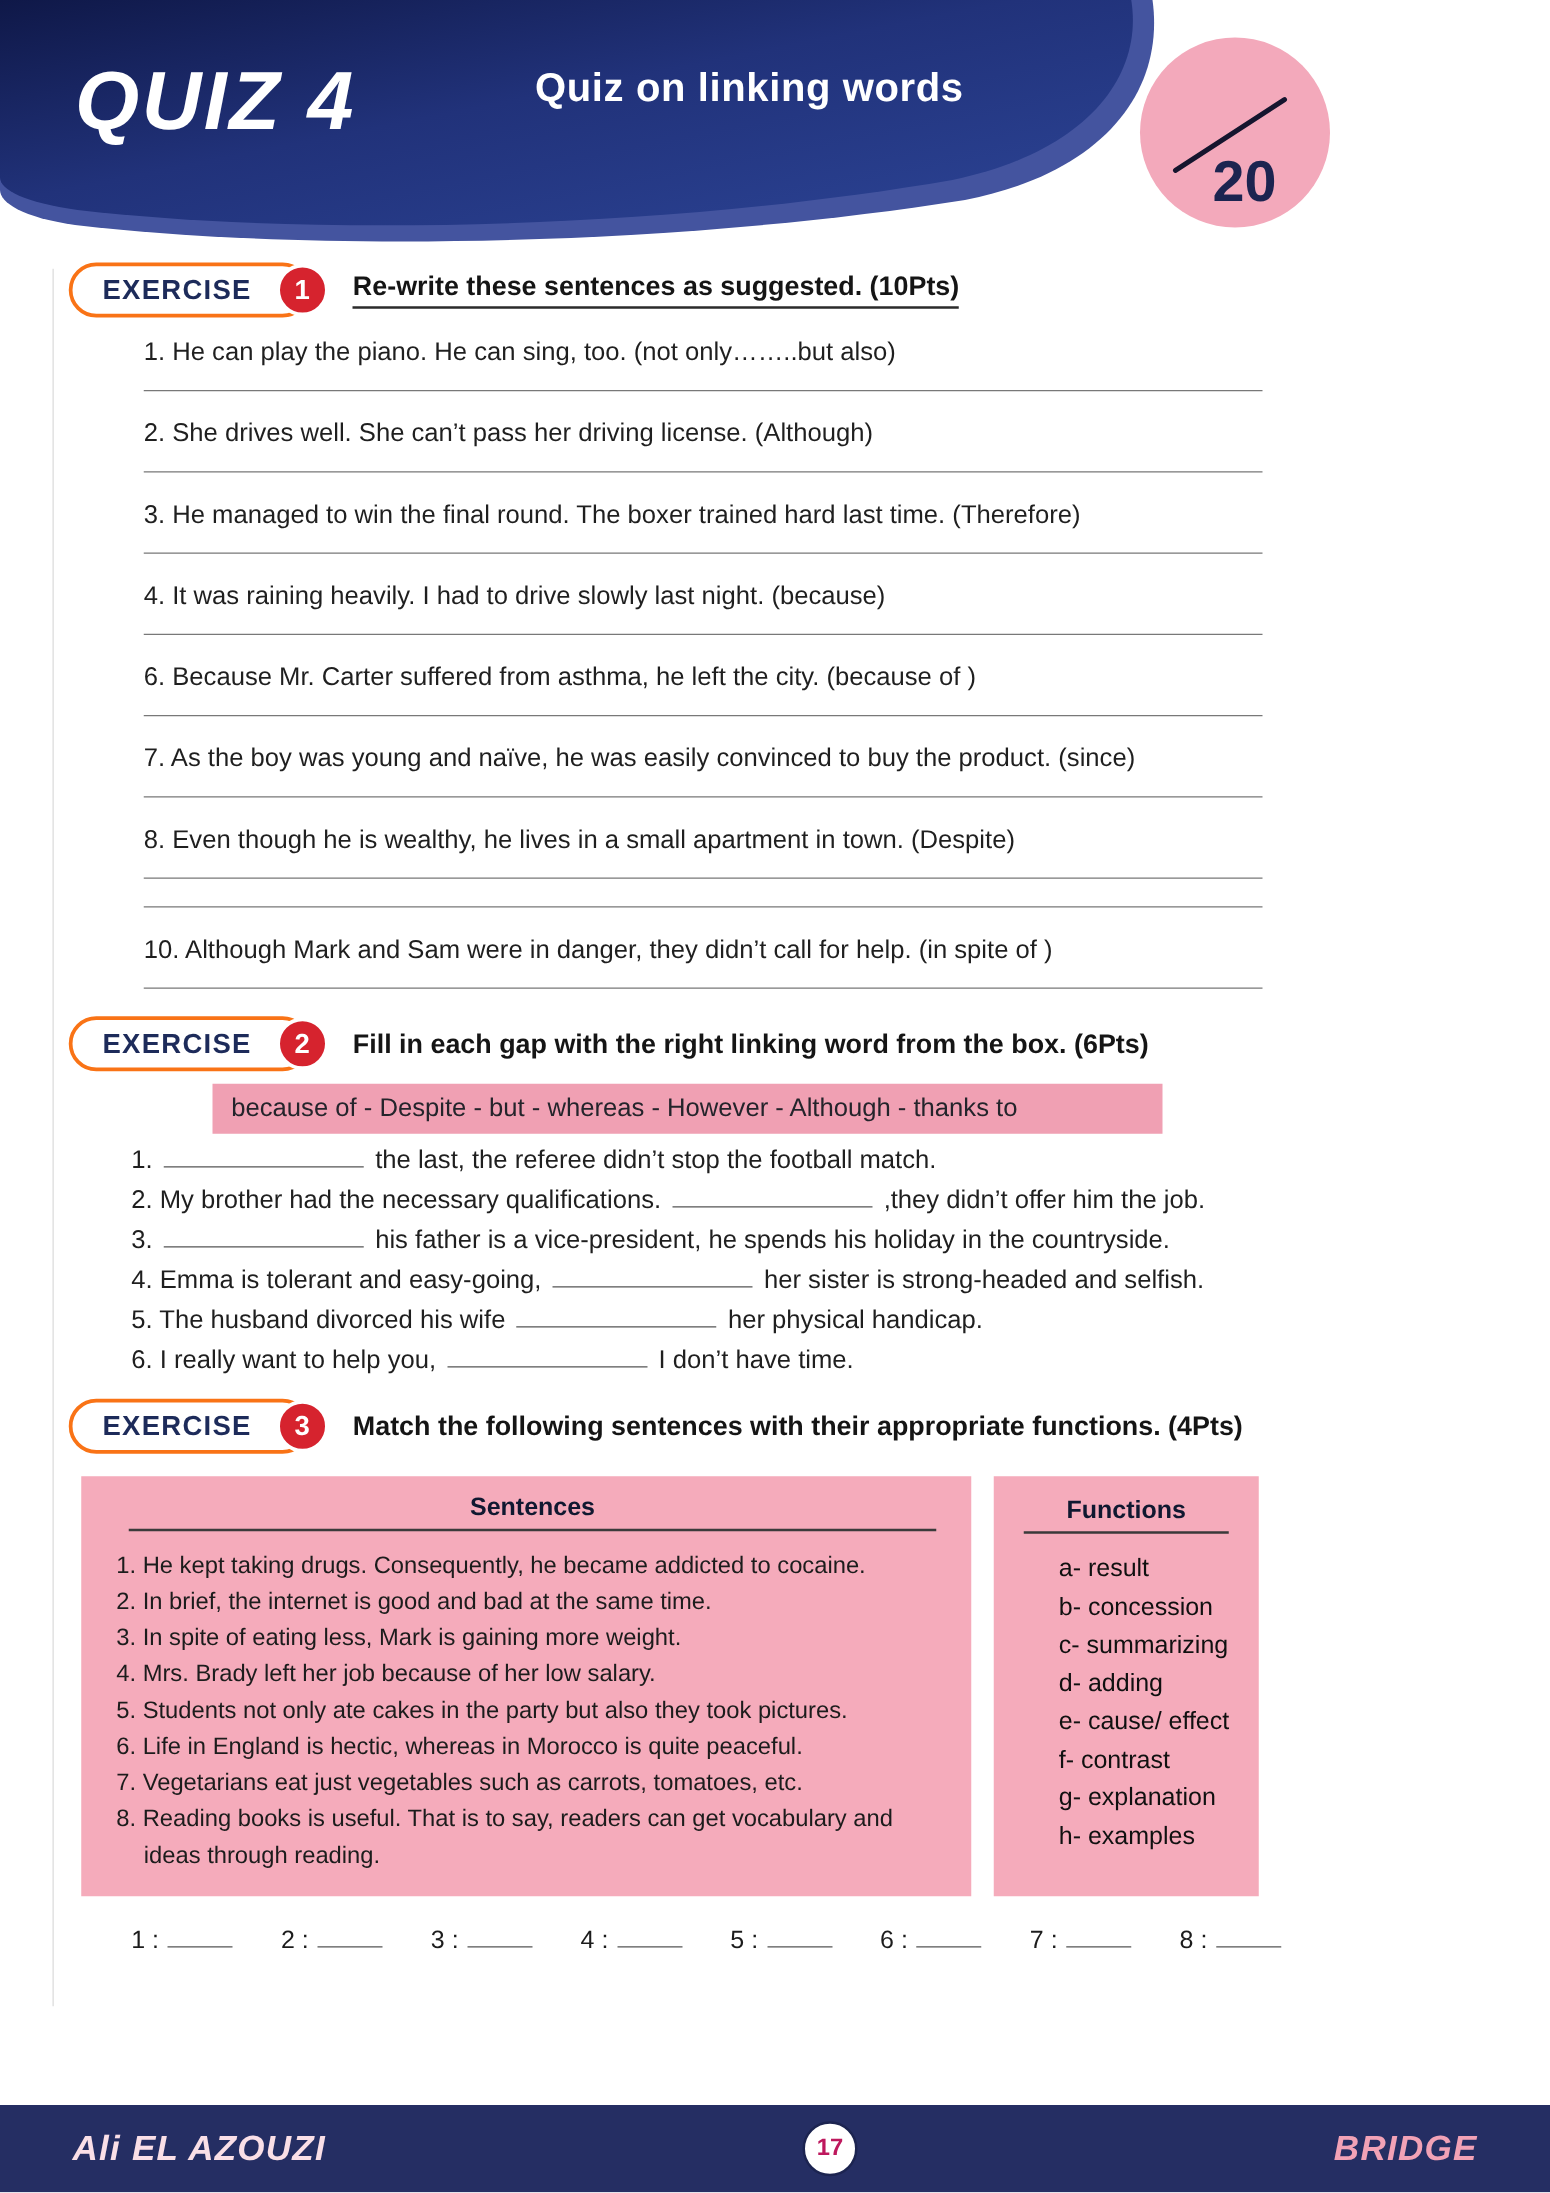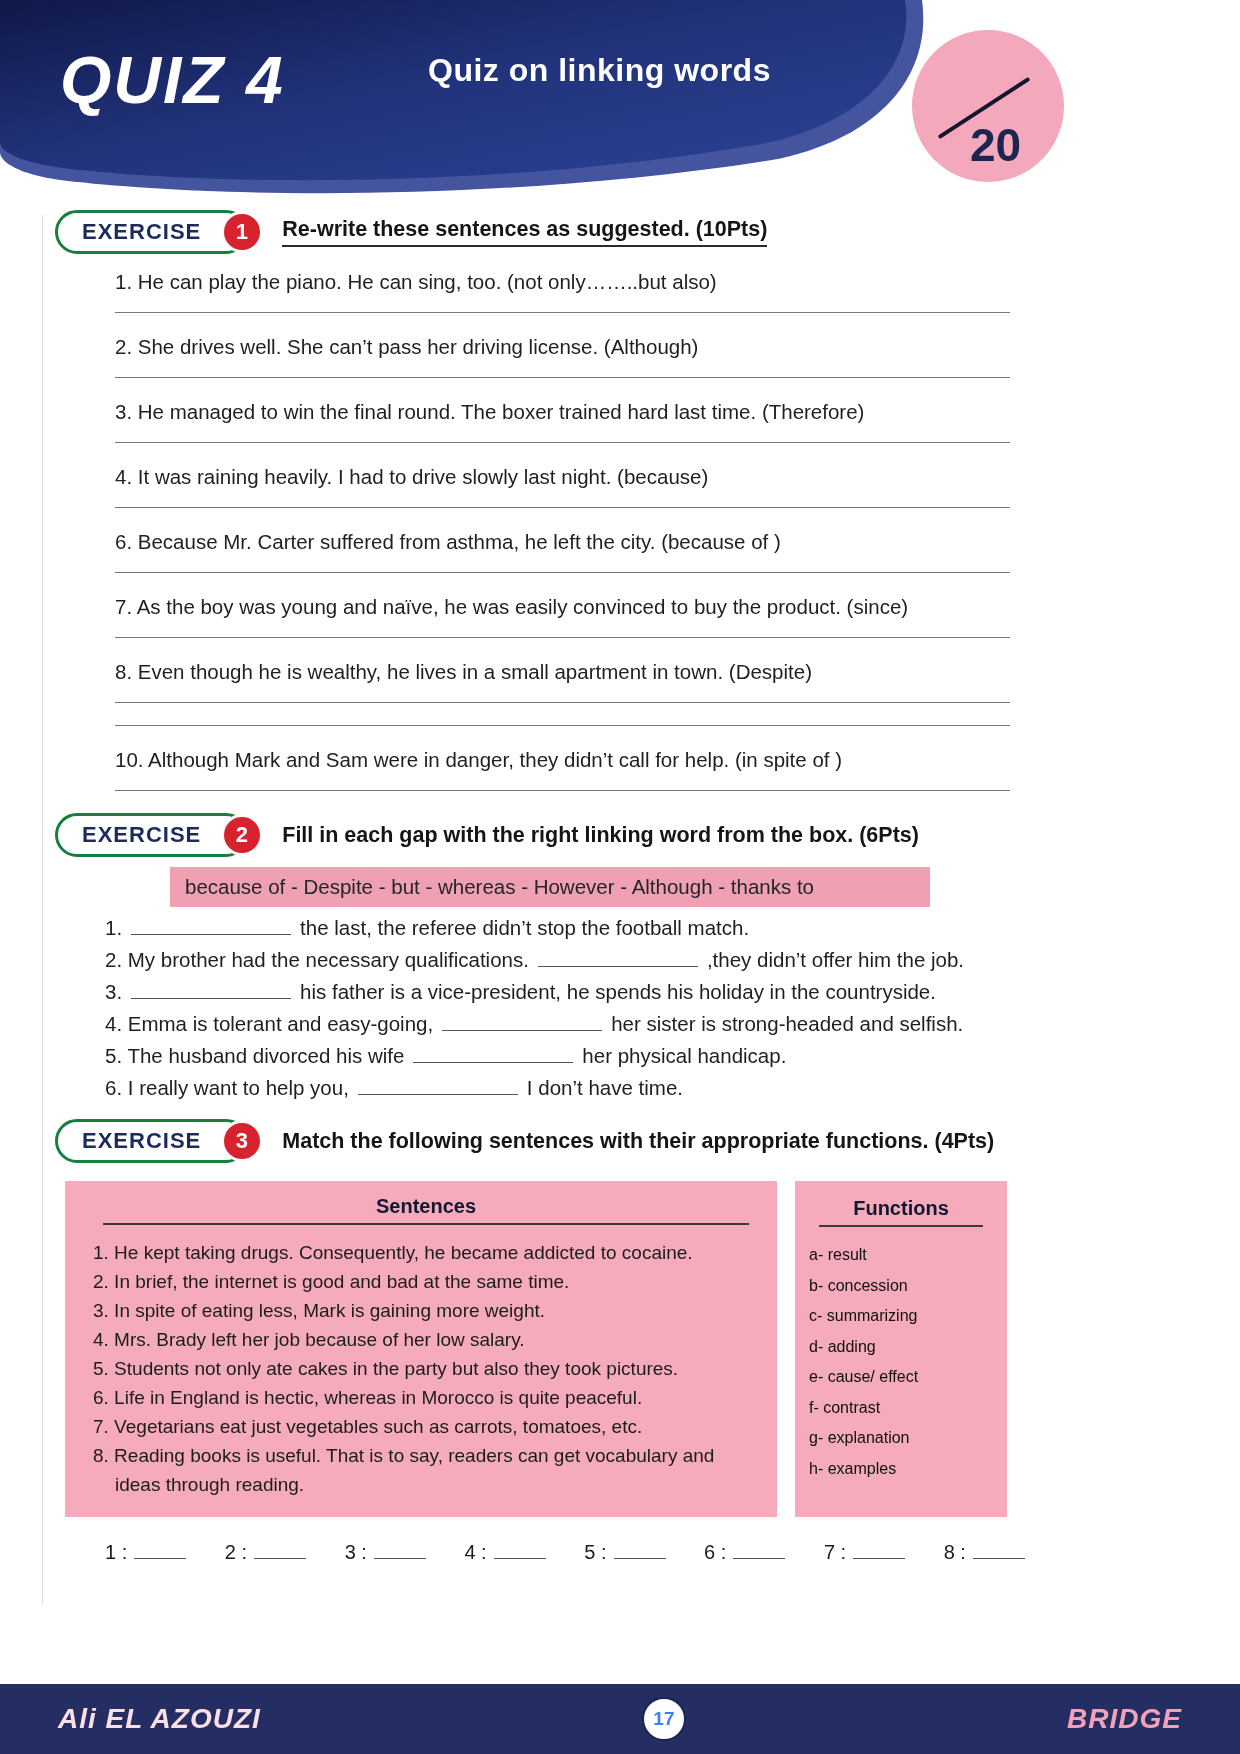--- a/index.html
+++ b/index.html
@@ -18,21 +18,21 @@
 
   .left-rule { position:absolute; left:42px; top:215px; height:1390px; width:1px; background:#dcdcdc; }
 
   main { position:relative; padding:0 60px; }
 
   
   .ex-row { display:flex; align-items:center; margin-left:-5px; }
   .ex1-row { margin-top:10px; }
   .ex2-row-head { margin-top:8px; }
   .ex3-row-head { margin-top:18px; }
-  .pill { position:relative; display:inline-block; border:3px solid #15803d; border-radius:28px; background:#fff; padding:6px 44px 6px 24px; font-size:22px; font-weight:bold; color:#1d2b5a; letter-spacing:1px; flex:0 0 auto; }
+  .pill { position:relative; display:inline-block; border:3px solid #f97316; border-radius:28px; background:#fff; padding:6px 44px 6px 24px; font-size:22px; font-weight:bold; color:#1d2b5a; letter-spacing:1px; flex:0 0 auto; }
   .pill .num { position:absolute; right:-18px; top:50%; transform:translateY(-50%); width:42px; height:42px; border-radius:50%; background:#d6232e; color:#fff; font-size:22px; font-weight:bold; display:flex; align-items:center; justify-content:center; border:3px solid #ffffff; }
   .ex-title { font-size:21.5px; font-weight:bold; color:#151515; margin-left:34px; }
   .ex-title.underlined { border-bottom:2.5px solid #2b2b2b; padding-bottom:3px; }
 
   
   .ex1-list { margin:16px 0 0 55px; width:895px; }
   .q { margin-bottom:22px; }
   .q-text { font-size:20.5px; line-height:24px; color:#1f1f1f; }
   .ansline { height:1px; border-bottom:1.5px solid #787878; margin-top:18px; }
 
@@ -42,31 +42,31 @@
   .ex2-item { font-size:20.5px; line-height:26px; margin:6px 0; color:#1f1f1f; }
   .gap { display:inline-block; width:160px; border-bottom:1.5px solid #555; height:15px; margin:0 9px; vertical-align:baseline; }
 
   
   .match-wrap { display:flex; align-items:stretch; gap:18px; margin:18px 0 0 5px; }
   .sent-box { width:712px; background:#f5abbb; padding:14px 18px 18px 28px; }
   .func-box { width:212px; background:#f5abbb; padding:16px 14px 18px; }
   .box-head { font-size:20px; font-weight:bold; color:#101830; text-align:center; }
   .box-rule { border-bottom:2px solid #3a3a3a; margin:5px 10px 13px; }
   .s { font-size:19px; line-height:29px; color:#1c1c1c; padding-left:22px; text-indent:-22px; }
-  .f { font-size:16px; line-height:30.5px; color:#101010; }
+  .f { font-size:20px; line-height:30.5px; color:#101010;margin-left:38px; }
 
   .match-row { display:flex; justify-content:space-between; margin:24px 0 0 45px; width:920px; font-size:20px; color:#1c1c1c; }
   .slot-label { font-weight:normal; }
   .mgap { display:inline-block; width:52px; border-bottom:1.5px solid #555; height:13px; margin-left:7px; }
 
   
   .footer { position:absolute; left:0; bottom:0; width:1240px; height:70px; background:#252e63; display:flex; align-items:center; justify-content:space-between; padding:0 58px; }
   .author { font-size:28px; font-weight:bold; font-style:italic; color:#fadfe7; letter-spacing:1px; }
   .brand { font-size:28px; font-weight:bold; font-style:italic; color:#f2a2b6; letter-spacing:1px; }
-  .page-circle { width:44px; height:44px; background:#ffffff; border:2.5px solid #1c2450; border-radius:50%; display:flex; align-items:center; justify-content:center; font-size:19px; font-weight:bold; color:#3b82f6; }
+  .page-circle { width:44px; height:44px; background:#ffffff; border:2.5px solid #1c2450; border-radius:50%; display:flex; align-items:center; justify-content:center; font-size:19px; font-weight:bold; color:#be185d; }
 </style>
 </head>
 <body>
 
 <div class="page">
 
   <header class="banner">
     <svg width="1240" height="200" viewBox="0 0 1240 200" aria-hidden="true">
       <defs>
         <linearGradient id="navyGrad" x1="0" y1="0" x2="1" y2="1">

